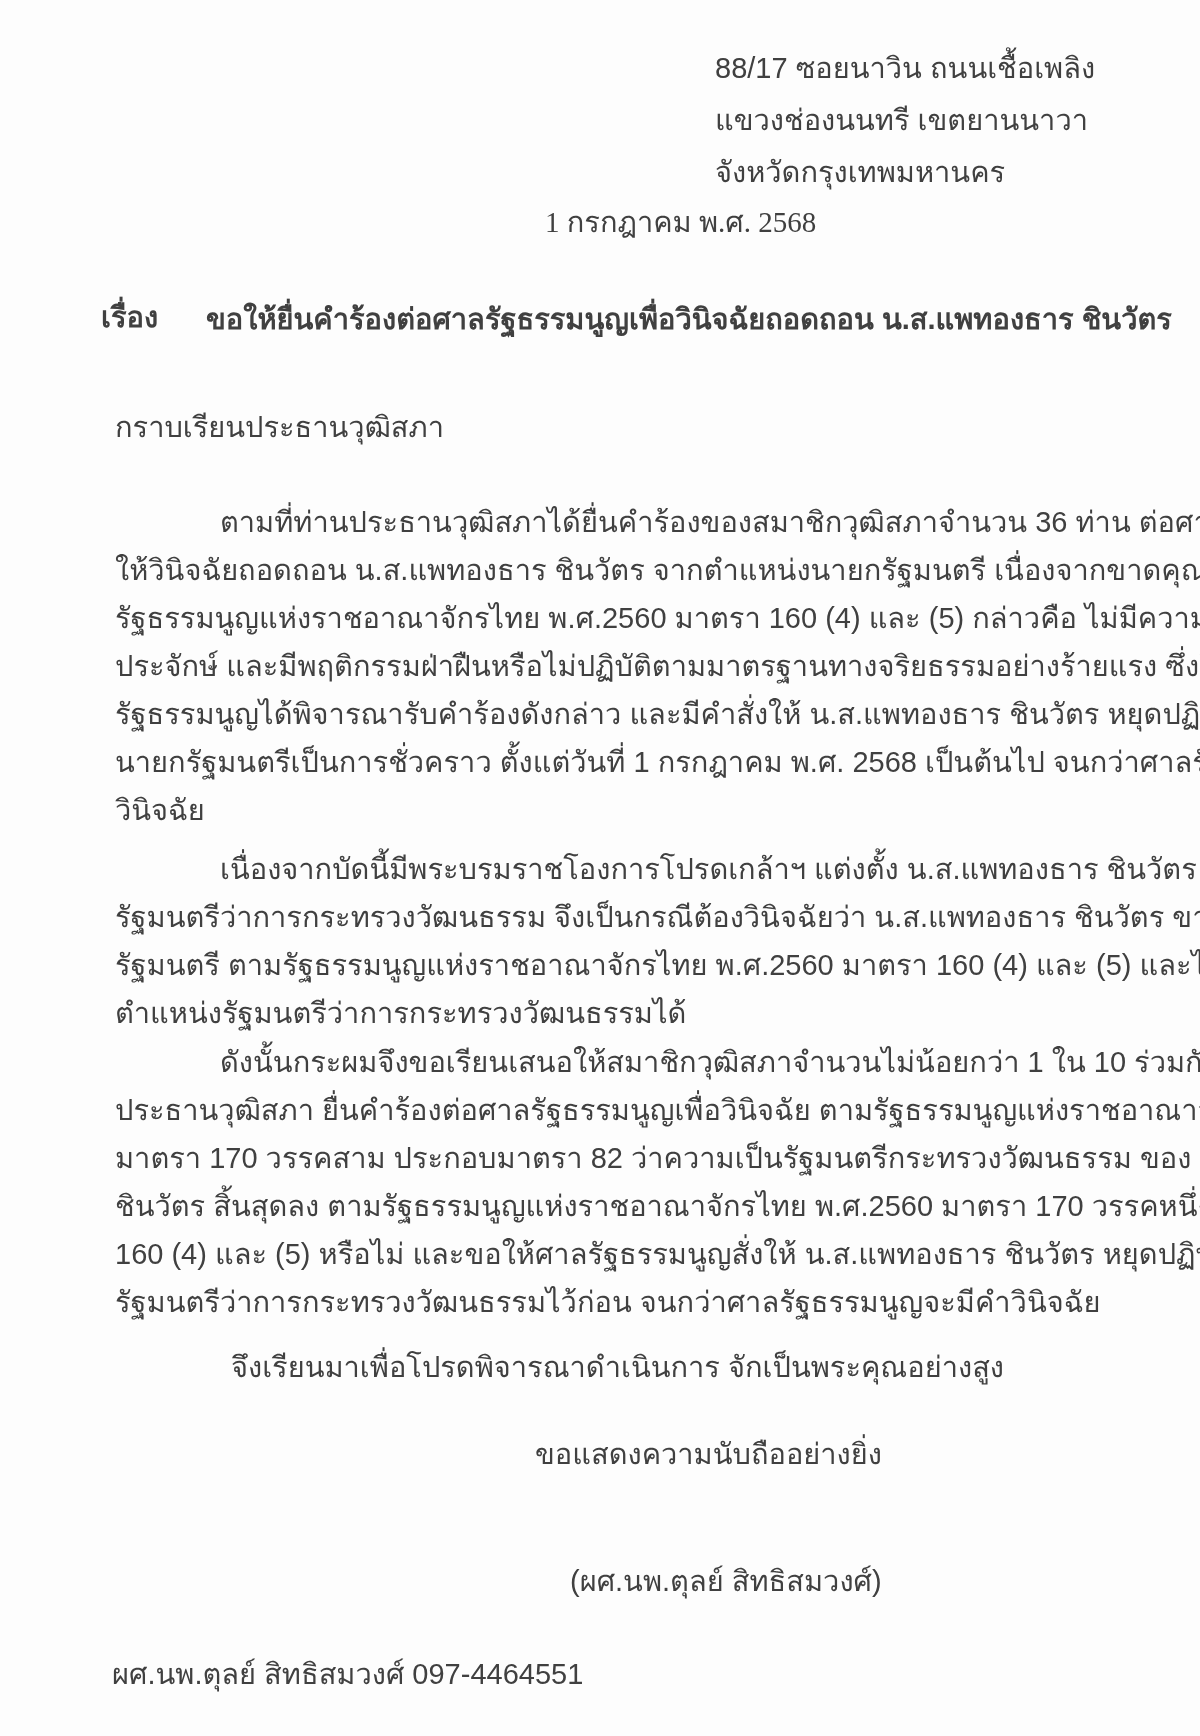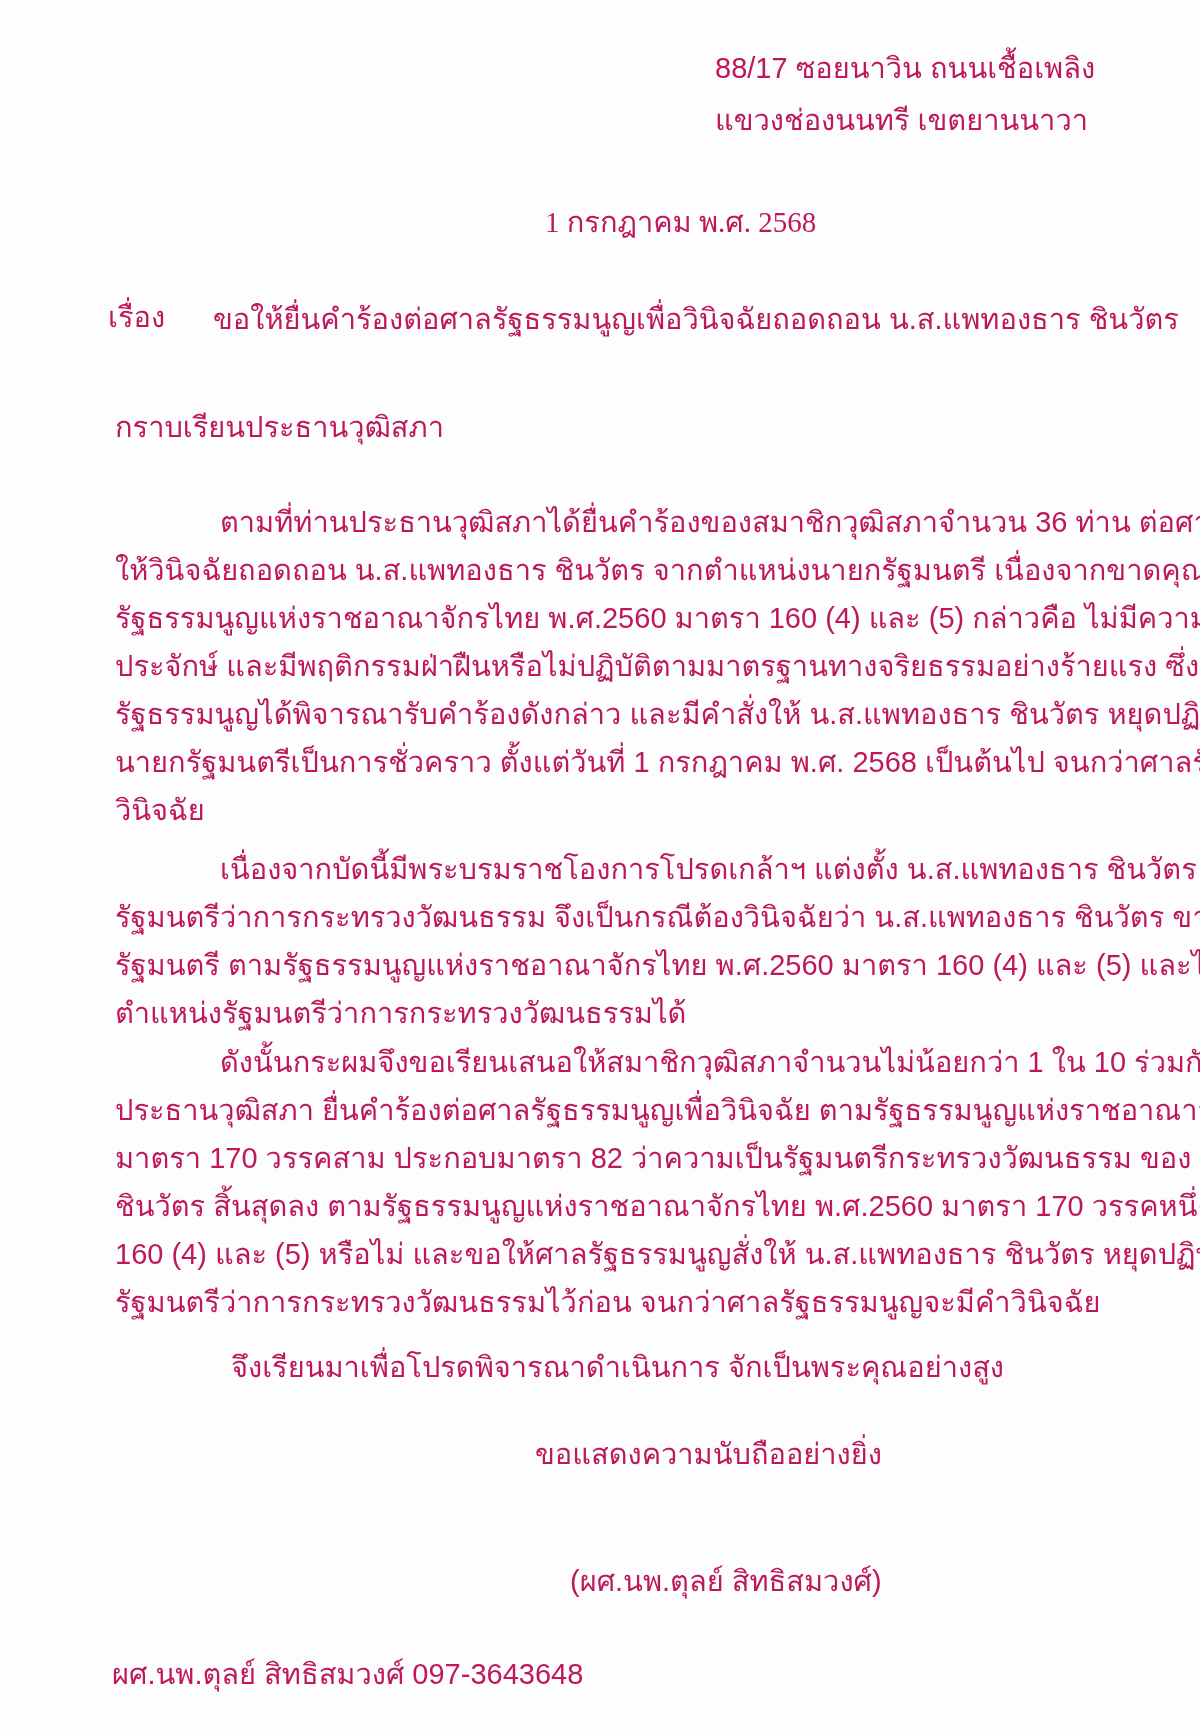--- a/index.html
+++ b/index.html
@@ -7,21 +7,21 @@
     padding: 0;
     background: #f4f4f4;
     font-family: "Liberation Sans", sans-serif;
   }
   .page {
     position: relative;
     width: 1200px;
     height: 1736px;
     margin: 0 auto;
     background: #fdfdfd;
-    color: #be185d;
+    color: #404040;
     font-size: 29px;
     overflow: hidden;
   }
   .line { line-height: 48px; white-space: nowrap; }
   .block { position: absolute; }
   .address-block .line { line-height: 52px; }
   .subject-block { display: flex; }
   .subject-label { width: 105px; flex: 0 0 105px; }
   .subject-lines .line { line-height: 52px; }
   .salutation-block { display: flex; justify-content: space-between; }
@@ -30,25 +30,26 @@
   .para .line.indent { padding-left: 105px; }
 </style>
 </head>
 <body>
 
 <div class="page">
 
   <div class="block address-block" style="left:715px; top:42px;">
     <div class="line">88/17 ซอยนาวิน ถนนเชื้อเพลิง</div>
     <div class="line">แขวงช่องนนทรี เขตยานนาวา</div>
+    <div class="line">จังหวัดกรุงเทพมหานคร</div>
   </div>
 
   <div class="block line" style="left:545px; top:198px;font-family:Liberation Serif, serif;">1 กรกฎาคม พ.ศ. 2568</div>
 
-  <div class="block subject-block" style="left:108px; top:293px;">
+  <div class="block subject-block" style="left:101px; top:293px;font-weight:bold;">
     <div class="subject-label line">เรื่อง</div>
     <div class="subject-lines">
       <div class="line">ขอให้ยื่นคำร้องต่อศาลรัฐธรรมนูญเพื่อวินิจฉัยถอดถอน น.ส.แพทองธาร ชินวัตร</div>
     </div>
   </div>
 
   <div class="block salutation-block" style="left:115px; top:403px;">
     <div class="salutation-label line">กราบเรียน</div>
     <div class="line">ประธานวุฒิสภา</div>
   </div>
@@ -78,15 +79,15 @@
     <div class="line">160 (4) และ (5) หรือไม่ และขอให้ศาลรัฐธรรมนูญสั่งให้ น.ส.แพทองธาร ชินวัตร หยุดปฏิบัติหน้าที่ในตำแหน่ง</div>
     <div class="line">รัฐมนตรีว่าการกระทรวงวัฒนธรรมไว้ก่อน จนกว่าศาลรัฐธรรมนูญจะมีคำวินิจฉัย</div>
   </div>
 
   <div class="block line" style="left:231px; top:1343px;">จึงเรียนมาเพื่อโปรดพิจารณาดำเนินการ จักเป็นพระคุณอย่างสูง</div>
 
   <div class="block line" style="left:535px; top:1430px;text-align:center;">ขอแสดงความนับถืออย่างยิ่ง</div>
 
   <div class="block line" style="left:570px; top:1557px;">(ผศ.นพ.ตุลย์ สิทธิสมวงศ์)</div>
 
-  <div class="block line" style="left:112px; top:1650px;">ผศ.นพ.ตุลย์ สิทธิสมวงศ์ 097-3643648</div>
+  <div class="block line" style="left:112px; top:1650px;">ผศ.นพ.ตุลย์ สิทธิสมวงศ์ 097-4464551</div>
 
 </div>
 
 </body></html>

